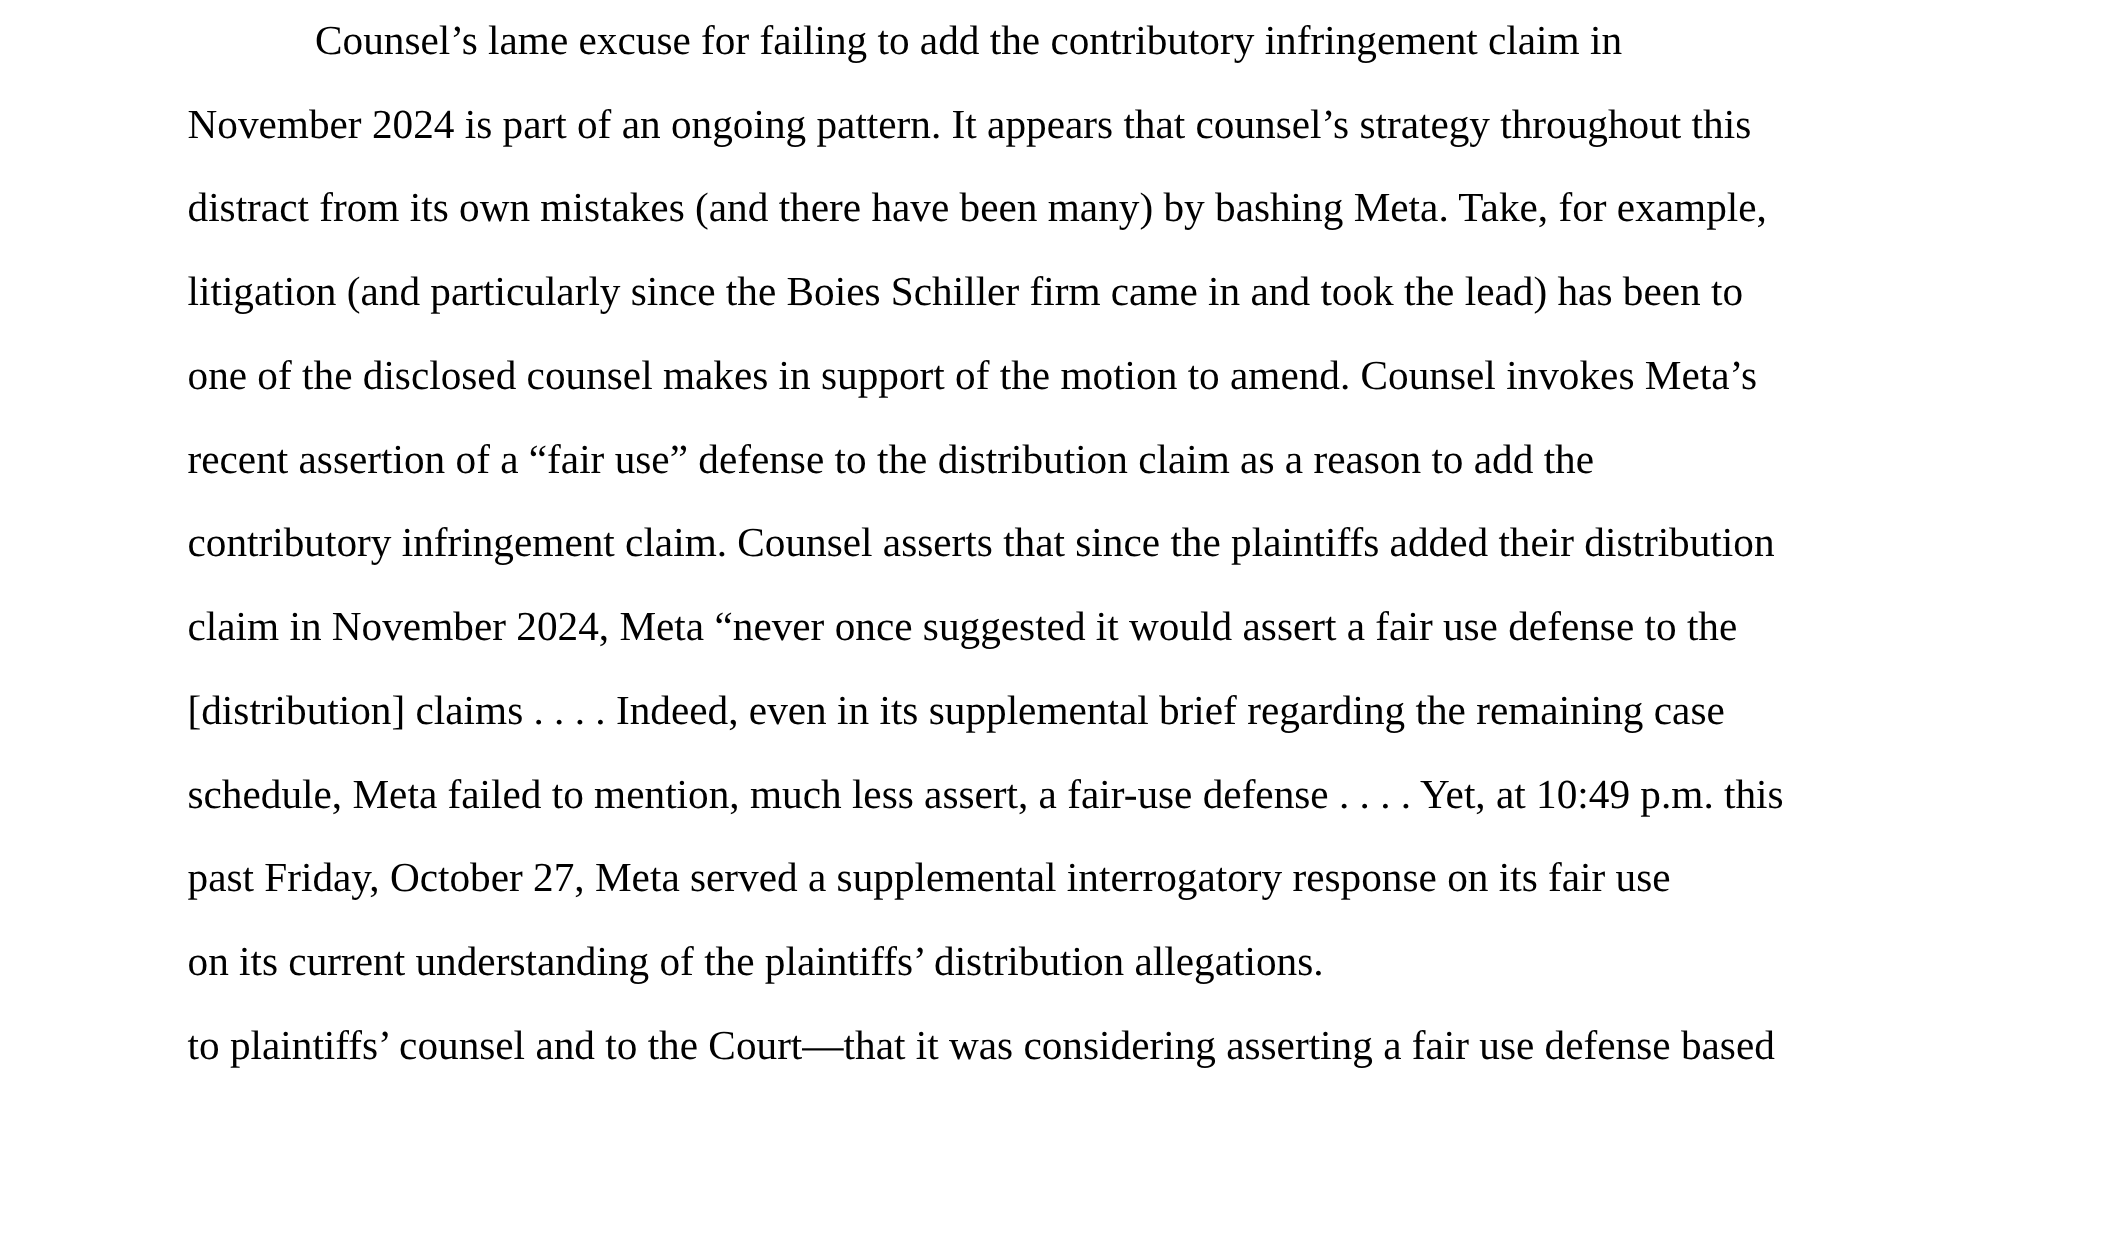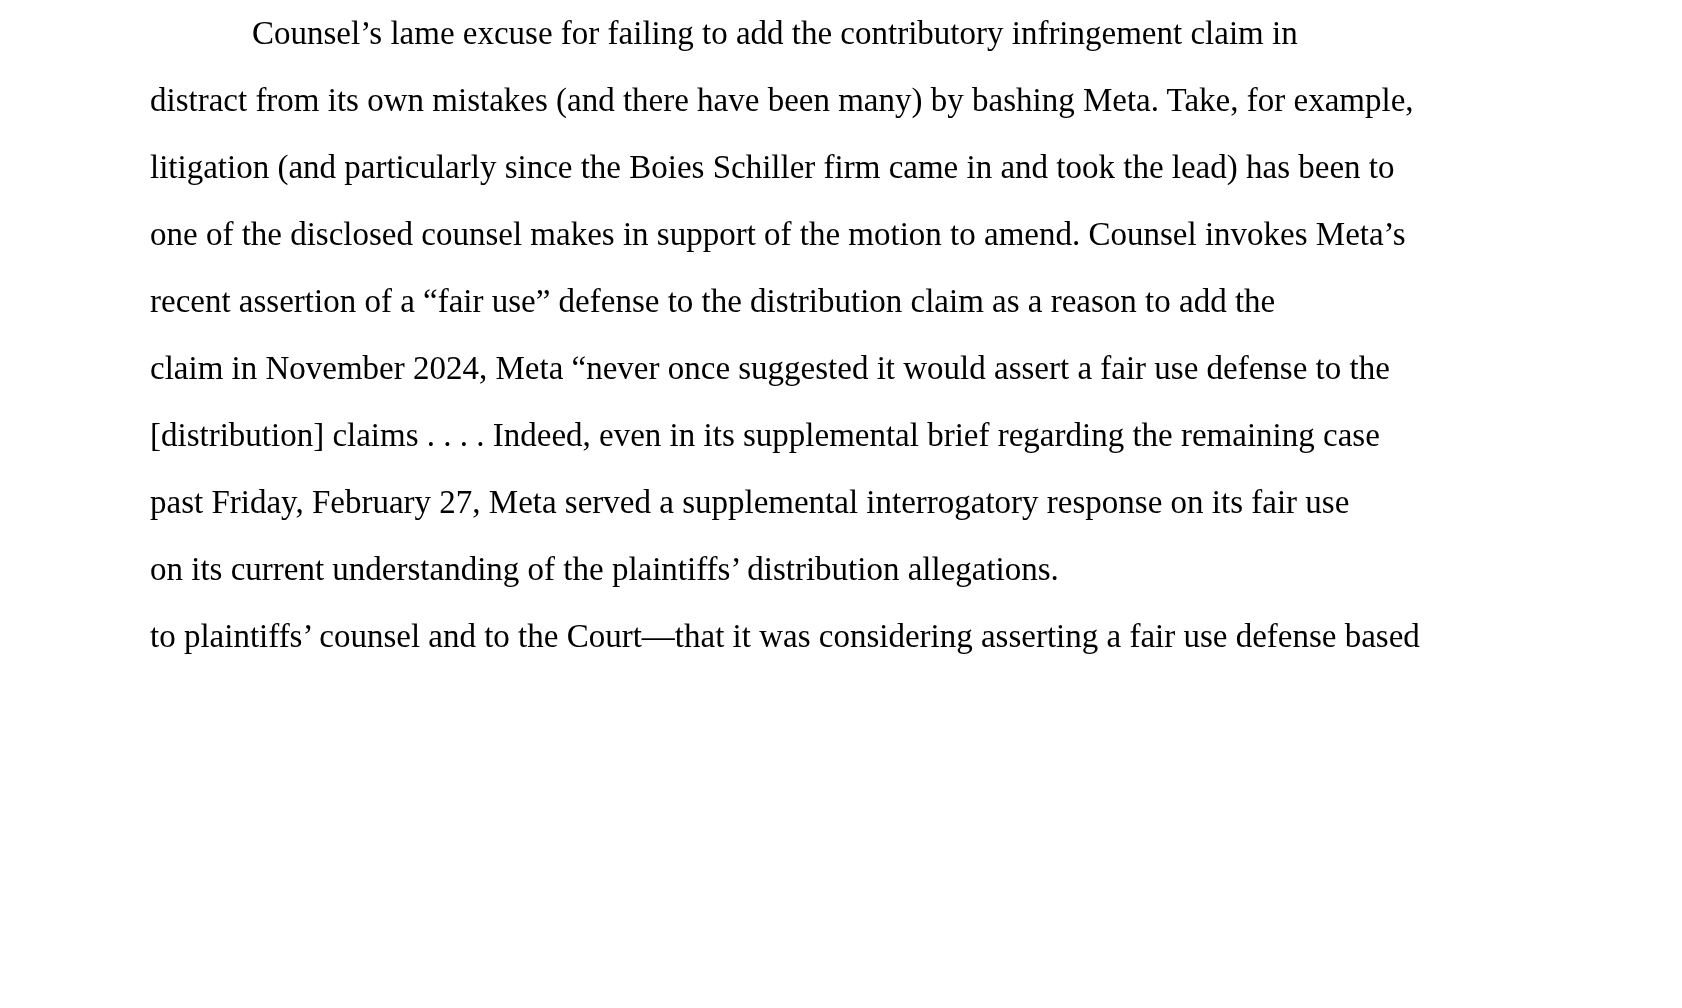--- a/index.html
+++ b/index.html
@@ -31,23 +31,26 @@
   .line.first-line {
     padding-left: 102px;
   }
 </style>
 </head>
 <body>
 
 <div class="page">
   <div class="paragraph" id="paragraph">
       <div class="line first-line">Counsel’s lame excuse for failing to add the contributory infringement claim in</div>
+      <div class="line">November 2024 is part of an ongoing pattern. It appears that counsel’s strategy throughout this</div>
       <div class="line">distract from its own mistakes (and there have been many) by bashing Meta. Take, for example,</div>
       <div class="line">litigation (and particularly since the Boies Schiller firm came in and took the lead) has been to</div>
       <div class="line">one of the disclosed counsel makes in support of the motion to amend. Counsel invokes Meta’s</div>
       <div class="line">recent assertion of a “fair use” defense to the distribution claim as a reason to add the</div>
+      <div class="line">contributory infringement claim. Counsel asserts that since the plaintiffs added their distribution</div>
       <div class="line">claim in November 2024, Meta “never once suggested it would assert a fair use defense to the</div>
       <div class="line">[distribution] claims . . . . Indeed, even in its supplemental brief regarding the remaining case</div>
-      <div class="line">past Friday, February 27, Meta served a supplemental interrogatory response on its fair use</div>
+      <div class="line">schedule, Meta failed to mention, much less assert, a fair-use defense . . . . Yet, at 10:49 p.m. this</div>
+      <div class="line">past Friday, October 27, Meta served a supplemental interrogatory response on its fair use</div>
       <div class="line">on its current understanding of the plaintiffs’ distribution allegations.</div>
       <div class="line">to plaintiffs’ counsel and to the Court—that it was considering asserting a fair use defense based</div>
     </div>
 </div>
 
 </body></html>

